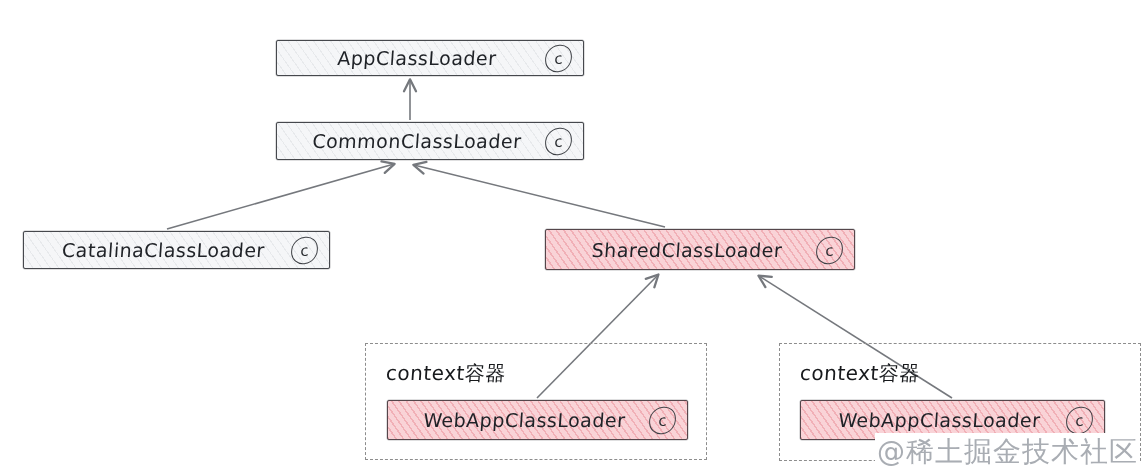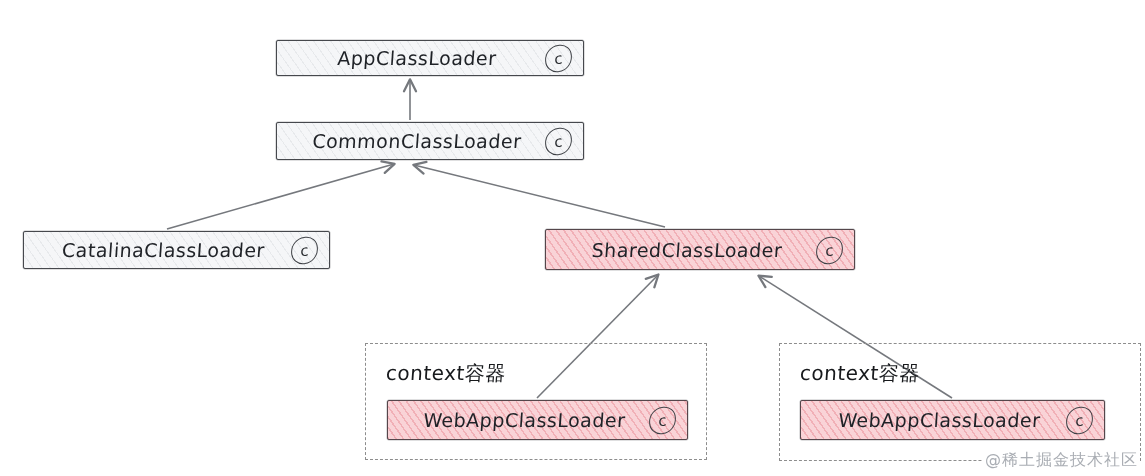--- a/index.html
+++ b/index.html
@@ -65,21 +65,21 @@
     left:20px;top:16px;
     font-size:20px;
     color:#17191c;
     letter-spacing:.5px;
     transform:skewX(-4deg);
     white-space:nowrap;
   }
   .watermark{
     position:absolute;
     right:5px;bottom:5px;
-    font-size:16px;
+    font-size:28px;
     color:#a9adb3;
     letter-spacing:1px;
     background:#ffffff;
     padding:0 2px;
     white-space:nowrap;
     text-align:right;
   }
 </style>
 </head>
 <body>

